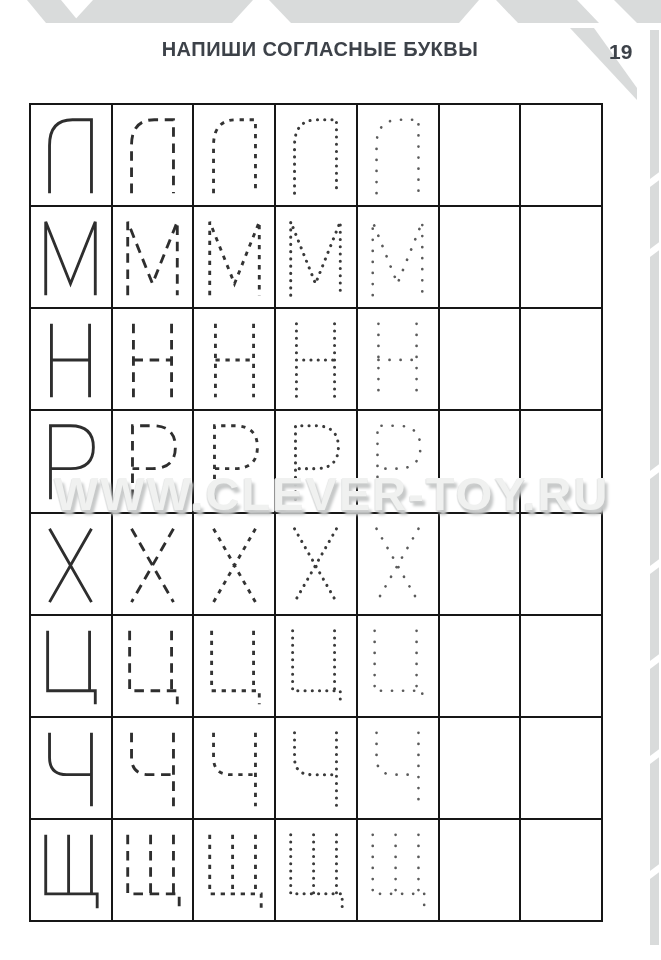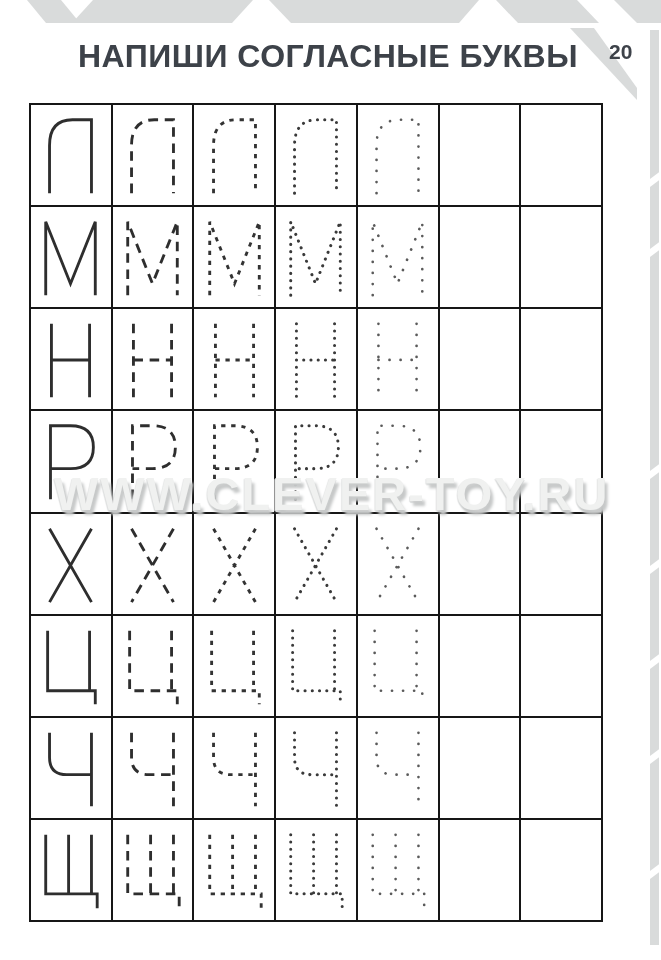--- a/index.html
+++ b/index.html
@@ -4,22 +4,22 @@
 <style>
   html,body{margin:0;padding:0;background:#fff;}
   .page{
     position:relative;width:661px;height:960px;background:#ffffff;
     font-family:"Liberation Sans", sans-serif;overflow:hidden;
   }
   .deco{position:absolute;left:0;top:0;width:661px;height:960px;z-index:1;pointer-events:none;}
   .deco .g{fill:var(--decoration-gray,#d9dbdb);}
   .deco .notch{fill:#ffffff;}
   .title{
-    position:absolute;top:38px;left:8px;width:640px;margin:0;
-    text-align:center;font-size:32px;font-weight:bold;
+    position:absolute;top:38px;left:0;width:640px;margin:0;
+    text-align:center;font-size:20px;font-weight:bold;
     letter-spacing:.5px;color:var(--title-text,#3d4249);z-index:2;white-space:nowrap;
   }
   .pagenum{
     position:absolute;top:40px;left:609px;font-size:21px;font-weight:bold;
     color:var(--title-text,#34383e);z-index:3;
   }
   .grid{
     position:absolute;left:29px;top:103px;width:574px;height:819px;
     background:var(--grid-line,#161616);border:2.5px solid var(--grid-line,#161616);
     display:grid;grid-template-columns:repeat(7,1fr);grid-template-rows:repeat(8,1fr);
@@ -58,21 +58,21 @@
     <polygon class="notch" points="646,252 662,240 662,248 646,260"></polygon>
     <polygon class="notch" points="646,474 662,462 662,470 646,482"></polygon>
     <polygon class="notch" points="646,569 662,557 662,565 646,577"></polygon>
     <polygon class="notch" points="646,664 662,652 662,660 646,672"></polygon>
     <polygon class="notch" points="646,759 662,747 662,755 646,767"></polygon>
     <polygon class="notch" points="646,874 662,862 662,870 646,882"></polygon>
   </svg>
 
   <h1 class="title">НАПИШИ СОГЛАСНЫЕ БУКВЫ</h1>
 
-  <div class="pagenum">20</div>
+  <div class="pagenum">19</div>
 
   <div class="grid" id="trace-grid">
       <div class="cell">
         <svg viewBox="0 0 64 88" width="61" height="84">
           <path d="M 10 84 V 34 Q 10 7 34 7 H 54 V 84" fill="none" stroke="var(--letter-ink,#2e2e2e)" stroke-width="3" stroke-linecap="butt"></path>
         </svg>
       </div>
       <div class="cell">
         <svg viewBox="0 0 64 88" width="61" height="84">
           <path d="M 10 84 V 34 Q 10 7 34 7 H 54 V 84" fill="none" stroke="var(--letter-ink,#2e2e2e)" stroke-width="3" stroke-linecap="butt" stroke-dasharray="10 7"></path>

